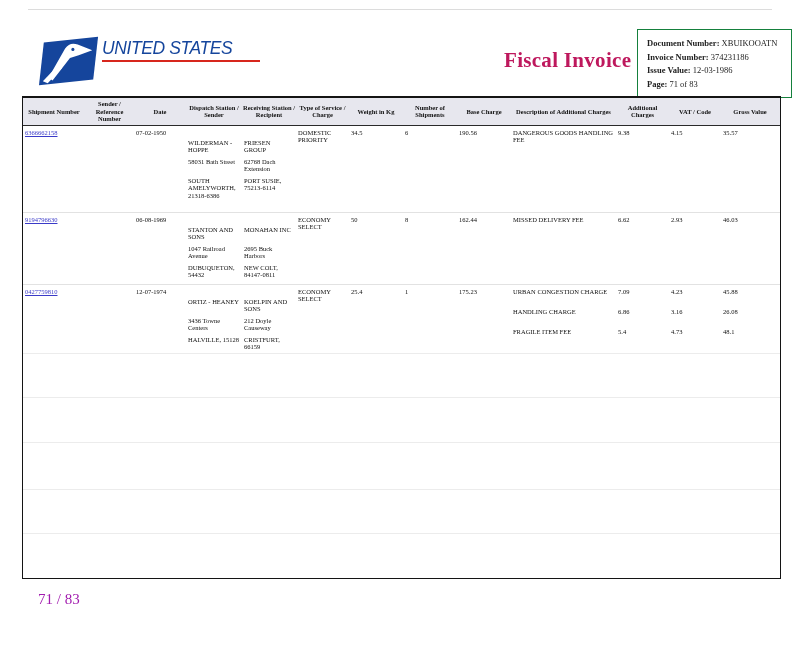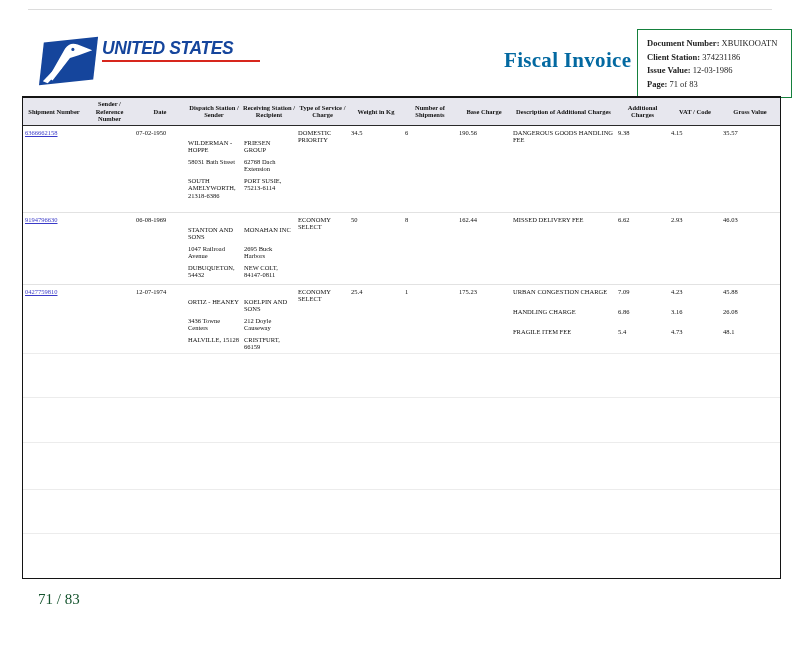--- a/index.html
+++ b/index.html
@@ -8,26 +8,26 @@
     position:relative; width:800px; height:647px; background:#ffffff;
     font-family:"Liberation Serif", serif; color:#111; overflow:hidden;
     margin:0 auto;
   }
   .top-rule { position:absolute; left:28px; top:9px; width:744px; height:1px; background:#dcdcdc; }
 
   
   .logo { position:absolute; left:38px; top:30px; width:220px; height:58px; }
   .eagle-svg { position:absolute; left:0; top:5px; }
   .logo-text { position:absolute; left:64px; top:9px; width:160px;
-    font-family:"Liberation Sans", sans-serif; font-weight:bold; font-style:italic;
+    font-family:"Liberation Sans", sans-serif; font-weight:normal; font-style:italic;
     color:#15459c; font-size:17.5px; line-height:19px; letter-spacing:-0.4px; white-space:nowrap; }
   .red-line { height:2px; background:#d7261d; margin:2px 0 1px 0; width:158px; }
 
   
-  .doc-title { position:absolute; left:504px; top:48px; font-size:21px; font-weight:bold; color:#0369a1; letter-spacing:0.3px; }
+  .doc-title { position:absolute; left:504px; top:48px; font-size:21px; font-weight:bold; color:#be185d; letter-spacing:0.3px; }
   .info-box { position:absolute; left:637px; top:29px; width:155px; border:1px solid #15803d; background:#fff;
     padding:7px 9px 6px 9px; font-size:8.5px; line-height:13.5px; color:#222; }
   .info-box .lbl { font-weight:bold; }
 
   
   .invoice-table { position:absolute; left:22px; top:96px; width:759px;
     border:1.6px solid #141414; border-top:2.4px solid #141414; background:#fff; }
   .thead, .trow { display:grid; grid-template-columns:62px 49px 52px 56px 54px 53px 54px 54px 54px 105px 53px 52px 58px; }
   .thead { background:#e7e7ee; border-bottom:1.6px solid #2a2a2a; min-height:22px; }
   .th { font-size:6.5px; font-weight:bold; line-height:7.5px; text-align:center;
@@ -47,21 +47,21 @@
   .p-name { min-height:19px; }
   .p-street { min-height:17px; }
 
   
   .charges-grid { grid-column:10 / 14; display:grid; grid-template-columns:105px 53px 52px 58px; grid-auto-rows:min-content; }
   .charge-cell { font-size:6.5px; line-height:7.5px; padding:3px 2px 2px 2px; min-height:20px; }
 
   .empty-row { border-top:1px solid #ececec; }
   .e1 { height:44px; } .e2 { height:45px; } .e3 { height:47px; } .e4 { height:44px; } .e5 { height:45px; }
 
-  .footer-page { position:absolute; left:38px; top:591px; font-size:15px; color:#14532d; }
+  .footer-page { position:absolute; left:38px; top:591px; font-size:15px; color:#a21caf; }
 </style>
 </head>
 <body>
 
 <div class="page">
   <div class="top-rule"></div>
 
   <div class="logo">
     <svg class="eagle-svg" width="62" height="52" viewBox="0 0 64 52">
       <polygon points="6,7 62,1 57,45 1,51" fill="#15459c"></polygon>
@@ -72,21 +72,21 @@
     <div class="logo-text">
       <div>UNITED STATES</div>
       <div class="red-line"></div>
     </div>
   </div>
 
   <h1 class="doc-title">Fiscal Invoice</h1>
 
   <div class="info-box">
     <div><span class="lbl">Document Number:</span> <span>XBUIKOOATN</span></div>
-    <div><span class="lbl">Client Station:</span> <span>374231186</span></div>
+    <div><span class="lbl">Invoice Number:</span> <span>374231186</span></div>
     <div><span class="lbl">Issue Value:</span> <span>12-03-1986</span></div>
     <div><span class="lbl">Page:</span> <span>71 of 83</span></div>
   </div>
 
   <div class="invoice-table">
     <div class="thead">
       <div class="th">Shipment Number</div>
       <div class="th">Sender / Reference Number</div>
       <div class="th">Date</div>
       <div class="th">Dispatch Station / Sender</div>

